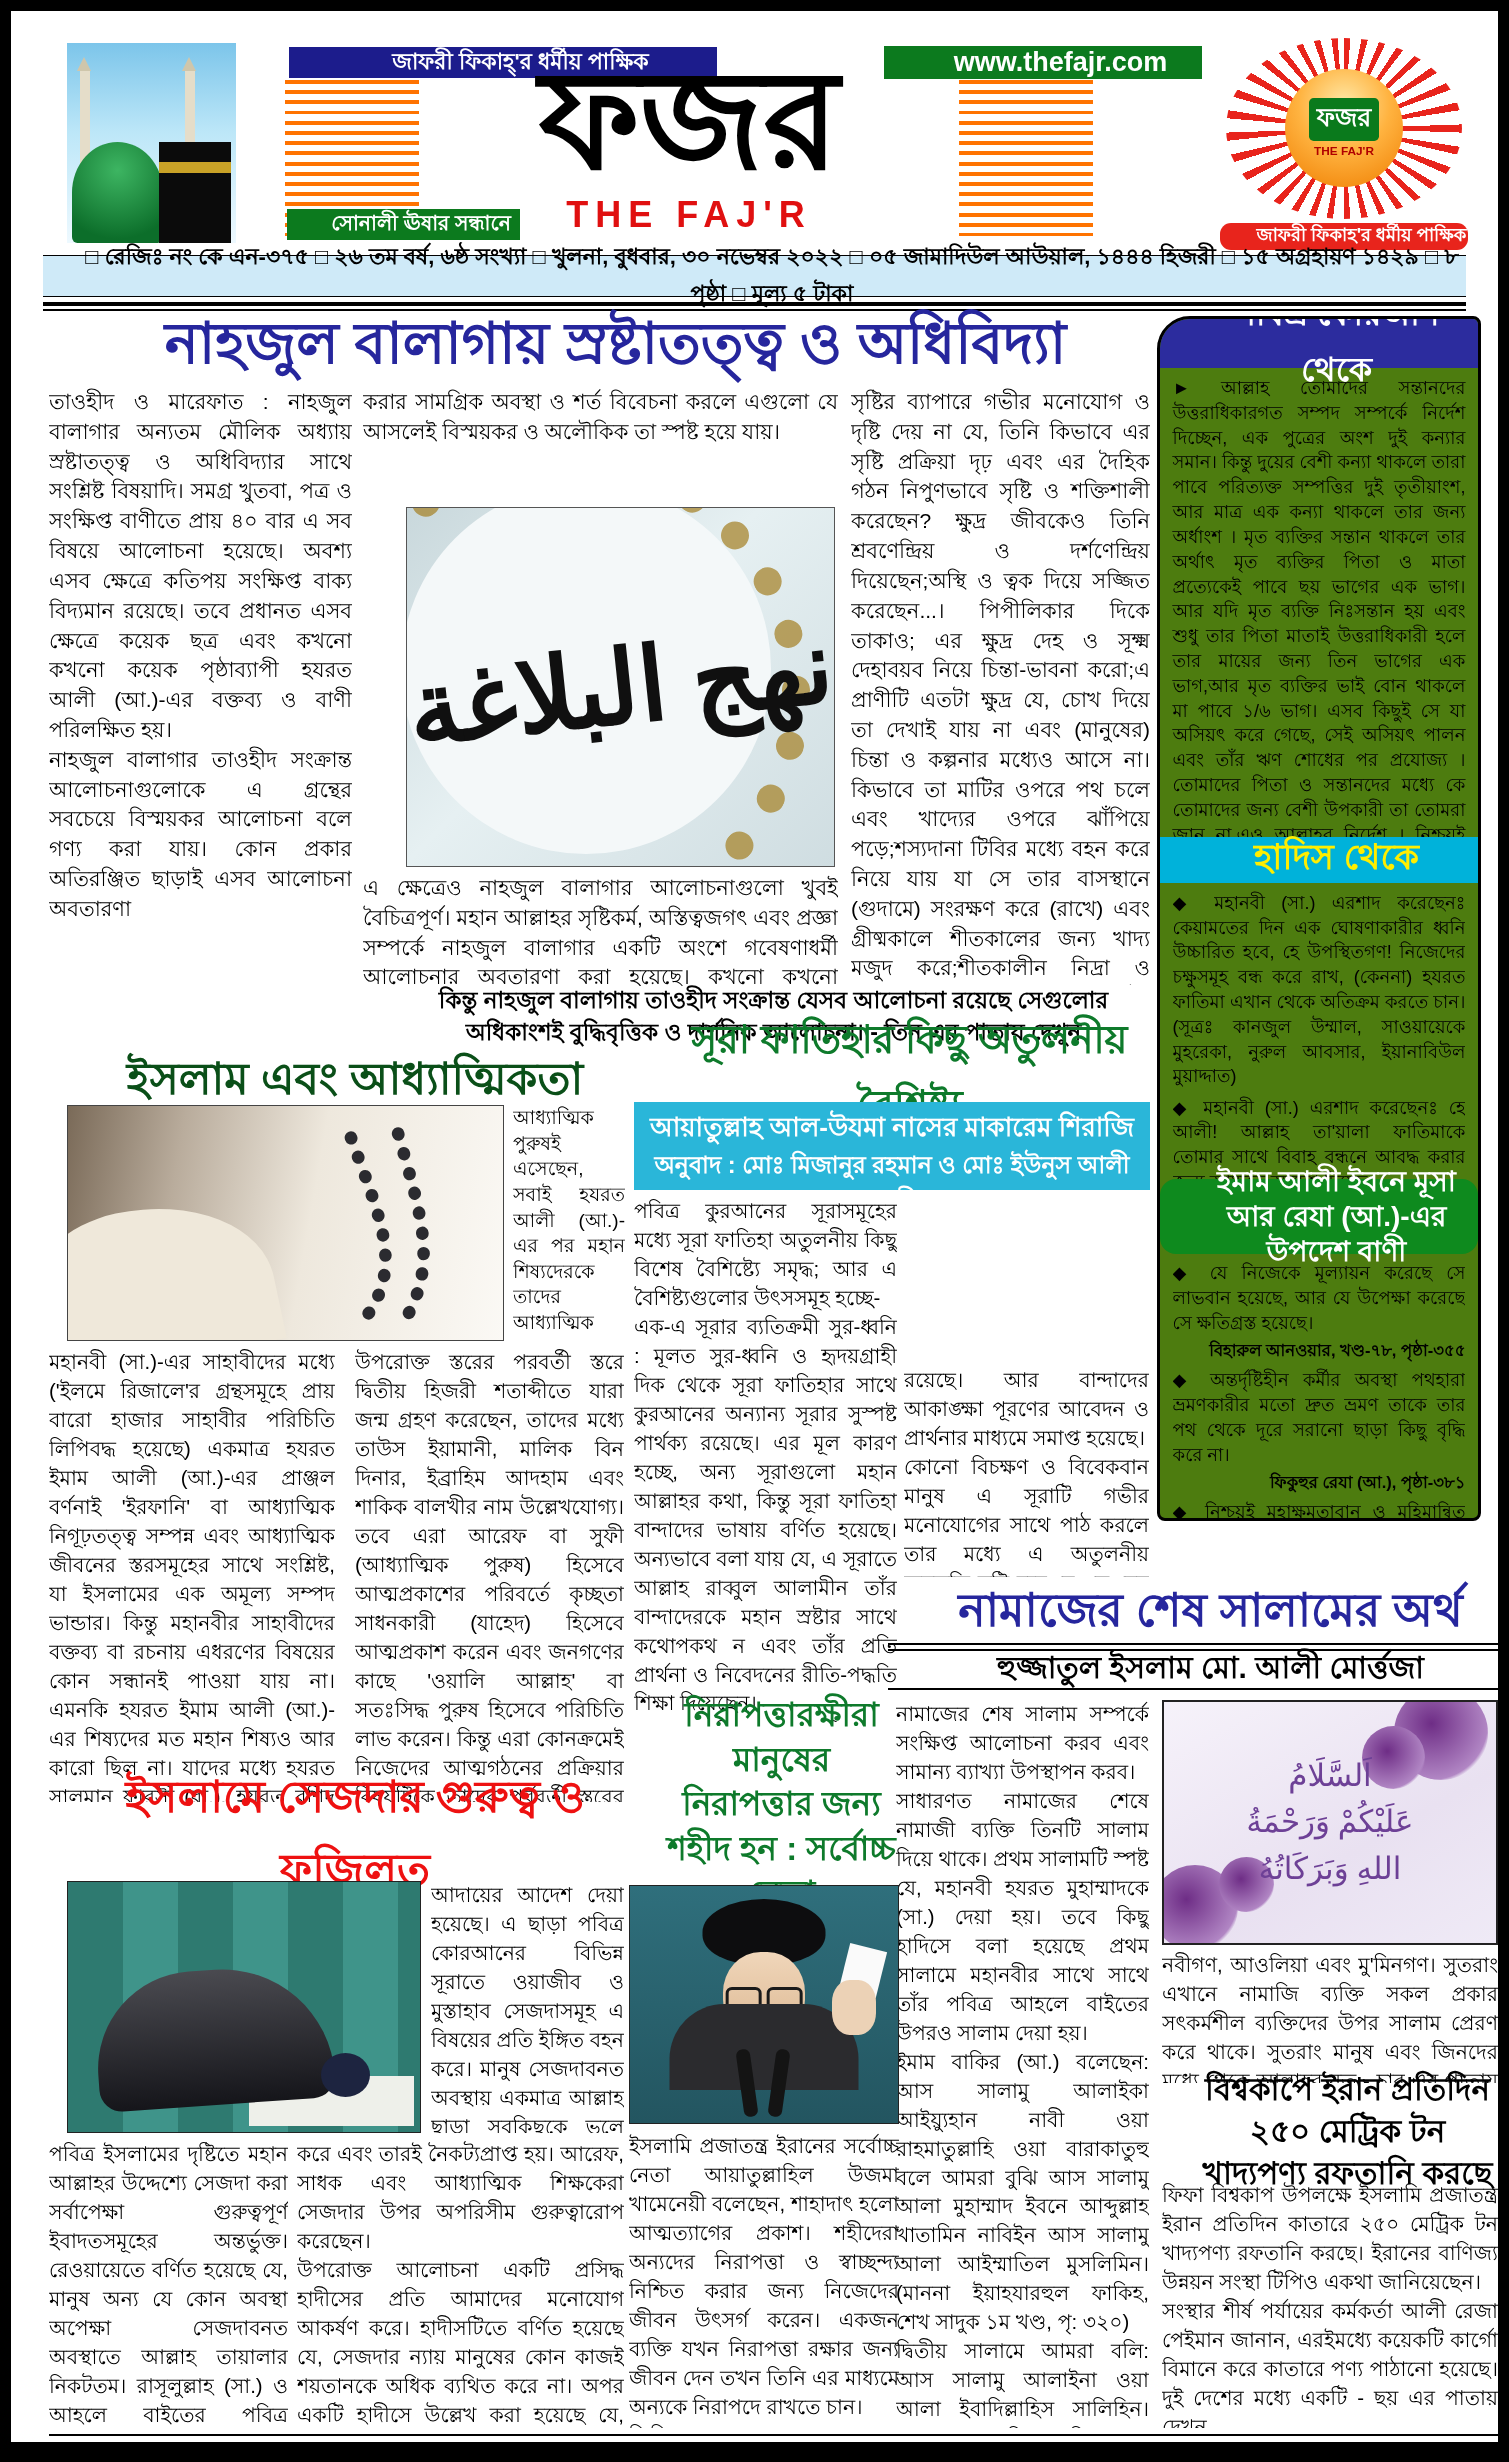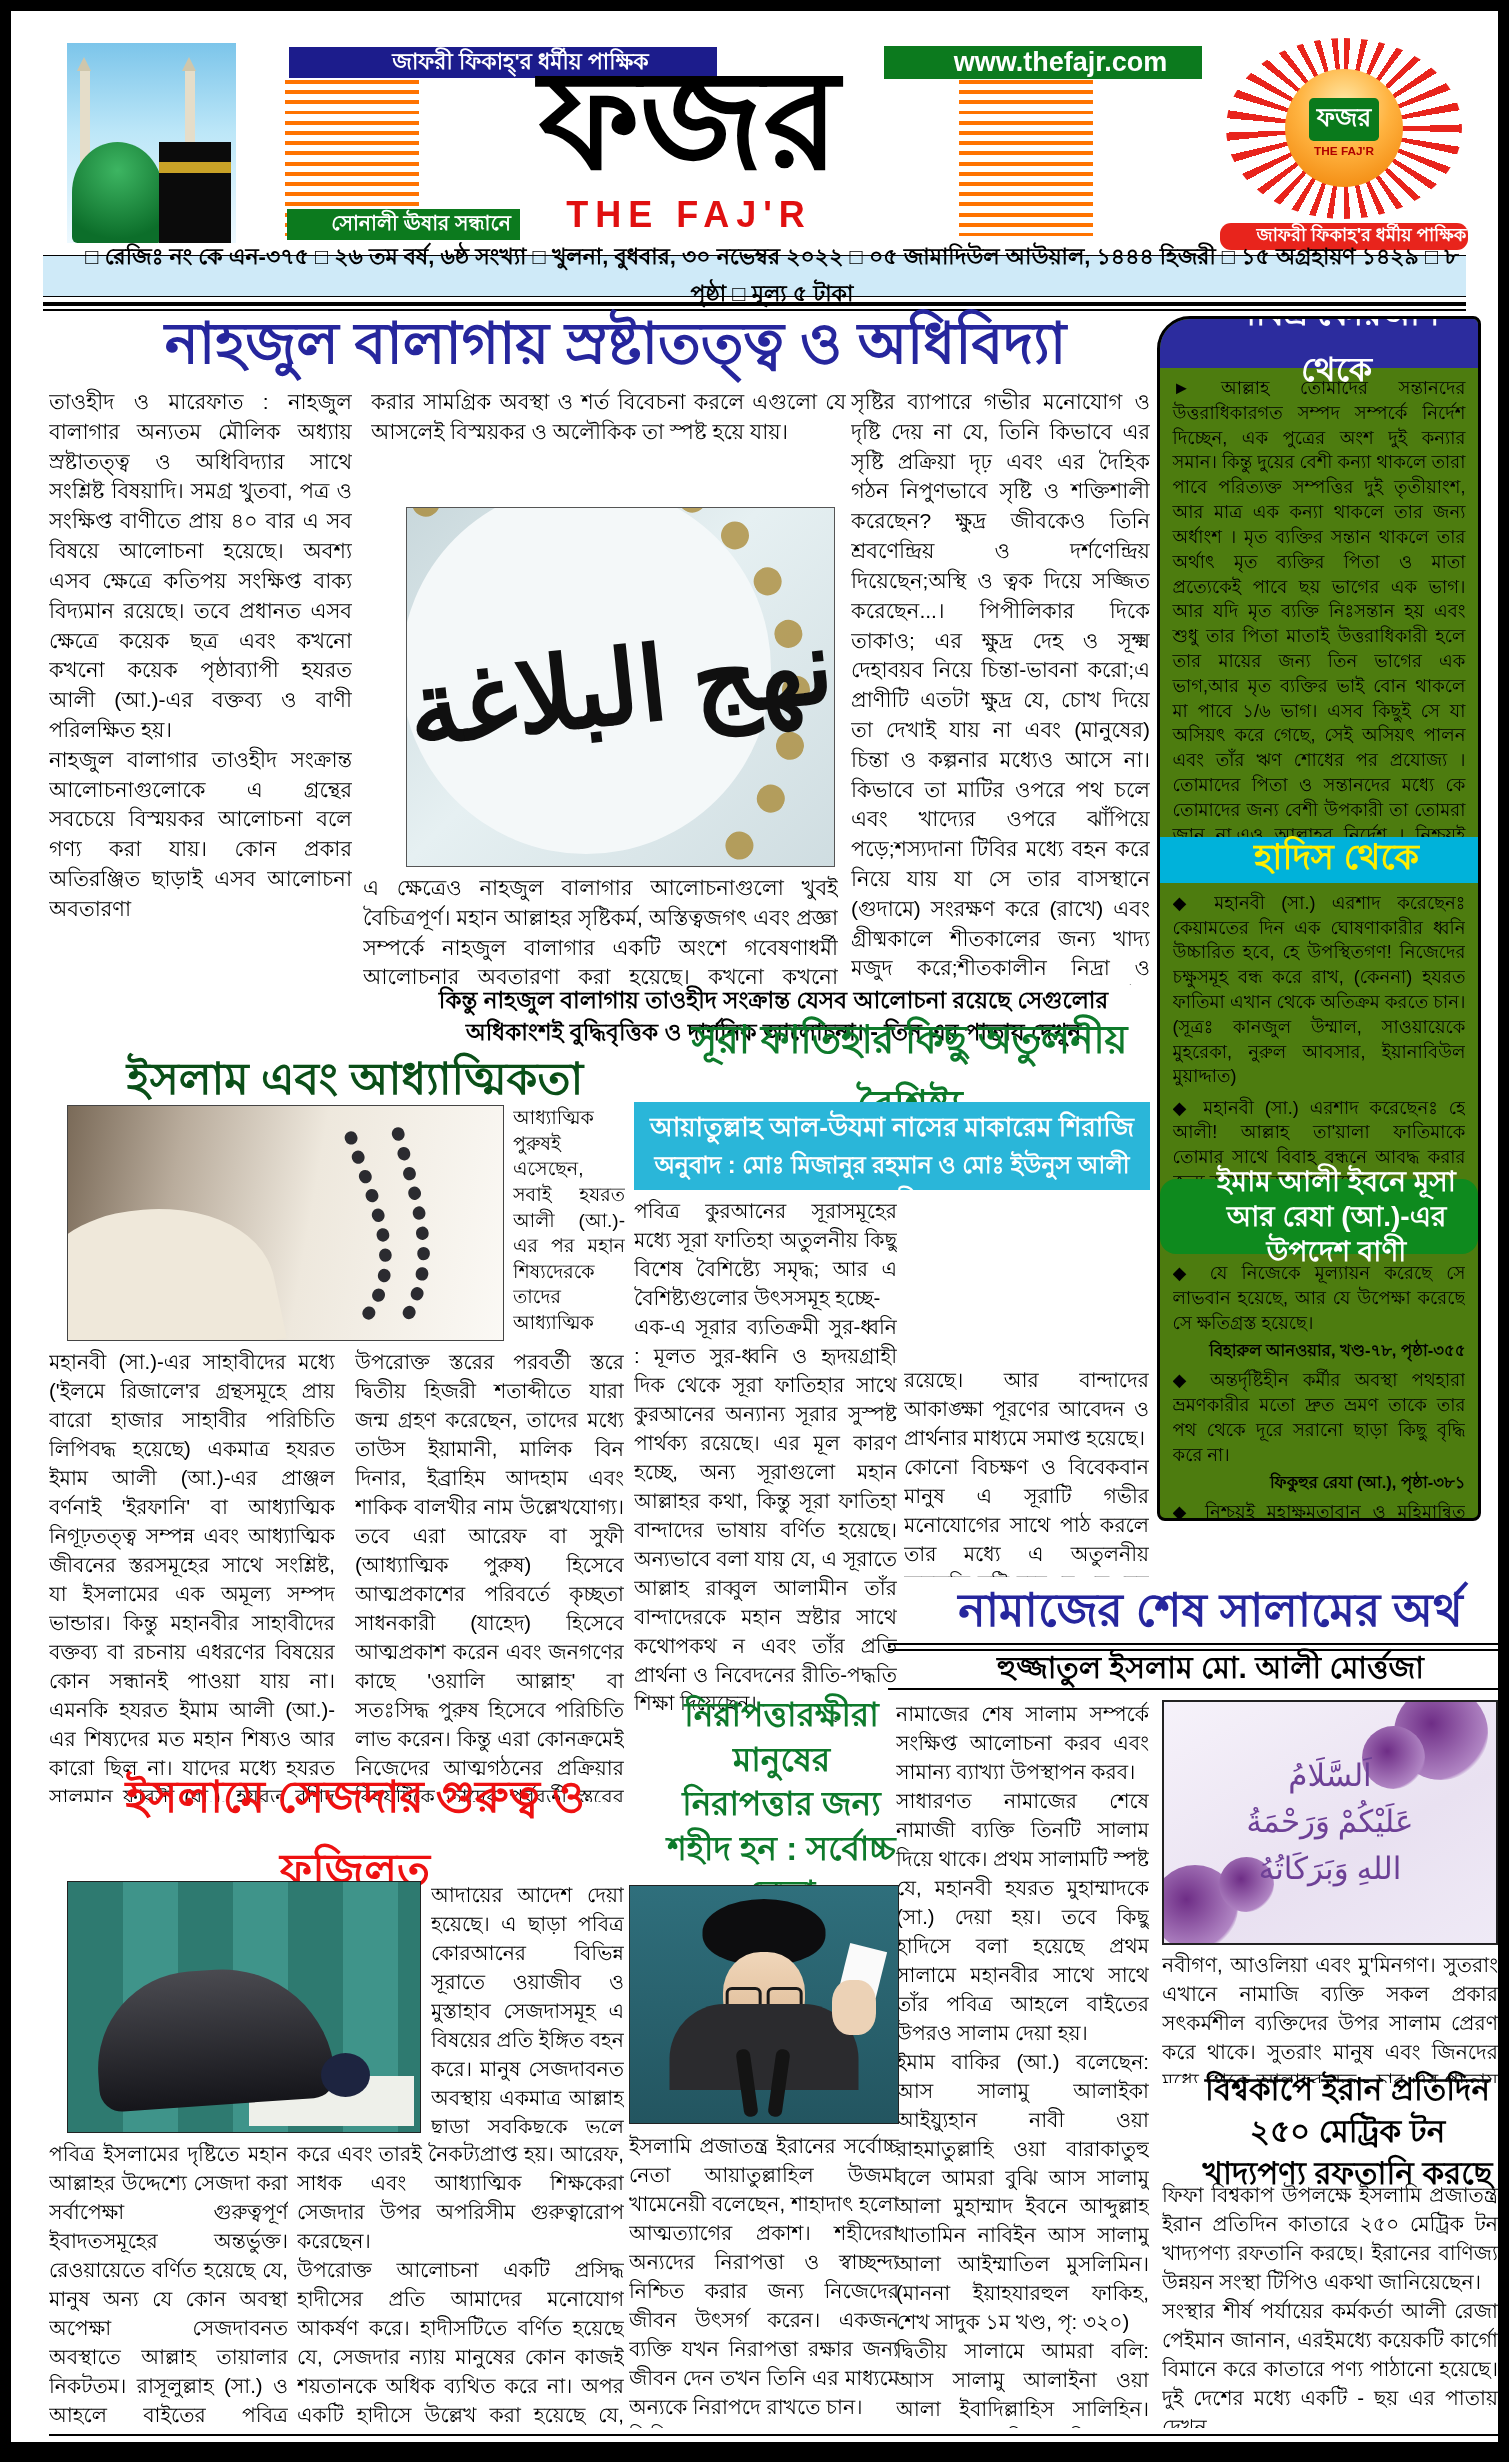--- a/index.html
+++ b/index.html
@@ -131,21 +131,21 @@
   </div>
   <div class="b center sun-caption" style="left:1220px;top:223px;width:248px;height:27px;">জাফরী ফিকাহ'র ধর্মীয় পাক্ষিক</div>
 
   <div class="b center infobar" style="left:43px;top:255px;width:1423px;height:42px;">□ রেজিঃ নং কে এন-৩৭৫ □ ২৬ তম বর্ষ, ৬ষ্ঠ সংখ্যা □ খুলনা, বুধবার, ৩০ নভেম্বর ২০২২ □ ০৫ জামাদিউল আউয়াল, ১৪৪৪ হিজরী □ ১৫ অগ্রহায়ণ ১৪২৯ □ ৮ পৃষ্ঠা □ মূল্য ৫ টাকা</div>
   <div class="b rule" style="left:43px;top:302px;width:1423px;height:3.9px;"></div>
   <div class="b rule" style="left:43px;top:309px;width:1423px;height:1.6px;"></div>
 
   <div class="b center h-lead" style="left:47px;top:314px;width:1102px;height:66px;">নাহজুল বালাগায় স্রষ্টাতত্ত্ব ও অধিবিদ্যা</div>
   <div class="b txt body27" style="left:49px;top:387px;width:303px;height:656px;">তাওহীদ ও মারেফাত : নাহজুল বালাগার অন্যতম মৌলিক অধ্যায় স্রষ্টাতত্ত্ব ও অধিবিদ্যার সাথে সংশ্লিষ্ট বিষয়াদি। সমগ্র খুতবা, পত্র ও সংক্ষিপ্ত বাণীতে প্রায় ৪০ বার এ সব বিষয়ে আলোচনা হয়েছে। অবশ্য এসব ক্ষেত্রে কতিপয় সংক্ষিপ্ত বাক্য বিদ্যমান রয়েছে। তবে প্রধানত এসব ক্ষেত্রে কয়েক ছত্র এবং কখনো কখনো কয়েক পৃষ্ঠাব্যাপী হযরত আলী (আ.)-এর বক্তব্য ও বাণী পরিলক্ষিত হয়।
 নাহজুল বালাগার তাওহীদ সংক্রান্ত আলোচনাগুলোকে এ গ্রন্থের সবচেয়ে বিস্ময়কর আলোচনা বলে গণ্য করা যায়। কোন প্রকার অতিরঞ্জিত ছাড়াই এসব আলোচনা অবতারণা</div>
-  <div class="b txt body27" style="left:363px;top:387px;width:475px;height:116px;margin-left:8px;">করার সামগ্রিক অবস্থা ও শর্ত বিবেচনা করলে এগুলো যে আসলেই বিস্ময়কর ও অলৌকিক তা স্পষ্ট হয়ে যায়।</div>
+  <div class="b txt body27" style="left:363px;top:387px;width:475px;height:116px;">করার সামগ্রিক অবস্থা ও শর্ত বিবেচনা করলে এগুলো যে আসলেই বিস্ময়কর ও অলৌকিক তা স্পষ্ট হয়ে যায়।</div>
 
   <div class="b img nahj" style="left:406px;top:507px;width:429px;height:360px;">
     <div class="ring"></div>
     <div class="disc"></div>
     <div class="cal">نهج البلاغة</div>
   </div>
 
   <div class="b txt body27" style="left:363px;top:873px;width:475px;height:113px;">এ ক্ষেত্রেও নাহজুল বালাগার আলোচনাগুলো খুবই বৈচিত্রপূর্ণ। মহান আল্লাহর সৃষ্টিকর্ম, অস্তিত্বজগৎ এবং প্রজ্ঞা সম্পর্কে নাহজুল বালাগার একটি অংশে গবেষণাধর্মী আলোচনার অবতারণা করা হয়েছে। কখনো কখনো নভোমন্ডল ও পৃথিবীর সার্বিক ব্যবস্থা সম্পর্কে এ অংশে আলোচনা করা হয়েছে। আবার কখনো কখনো বাদুড়, ময়ূর অথবা পিপীলিকার মতো নির্দিষ্ট কোন প্রাণীও আলোচনার বিষয়বস্তু হয়েছে। মহান আল্লাহর সৃষ্টিকর্মের নিদর্শনস্বরূপ অর্থাৎ প্রাণী ও অস্তিত্বময় সত্তাসমূহের সৃষ্টি প্রক্রিয়ায় সুষ্ঠু ঐশী পরিকল্পনা এবং লক্ষ্য ও উদ্দেশ্যের প্রতি ঐশী দৃষ্টি ও মনোযোগের ভূমিকা ও প্রভাব সম্পর্কেও আলোচনা হয়েছে। আমরা এখানে উদাহরণস্বরূপ পিপীলিকা সংক্রান্ত হযরত আলী (আ.)-এর বাণীর অনুবাদ এখানে পেশ করব। ১১৭ নং খুতবায় বর্ণিত হয়েছে : "তারা কি তার ক্ষুদ্র একটি</div>
   <div class="b txt body27" style="left:851px;top:387px;width:299px;height:598px;">সৃষ্টির ব্যাপারে গভীর মনোযোগ ও দৃষ্টি দেয় না যে, তিনি কিভাবে এর সৃষ্টি প্রক্রিয়া দৃঢ় এবং এর দৈহিক গঠন নিপুণভাবে সৃষ্টি ও শক্তিশালী করেছেন? ক্ষুদ্র জীবকেও তিনি শ্রবণেন্দ্রিয় ও দর্শণেন্দ্রিয় দিয়েছেন;অস্থি ও ত্বক দিয়ে সজ্জিত করেছেন...। পিপীলিকার দিকে তাকাও; এর ক্ষুদ্র দেহ ও সূক্ষ্ম দেহাবয়ব নিয়ে চিন্তা-ভাবনা করো;এ প্রাণীটি এতটা ক্ষুদ্র যে, চোখ দিয়ে তা দেখাই যায় না এবং (মানুষের) চিন্তা ও কল্পনার মধ্যেও আসে না। কিভাবে তা মাটির ওপরে পথ চলে এবং খাদ্যের ওপরে ঝাঁপিয়ে পড়ে;শস্যদানা টিবির মধ্যে বহন করে নিয়ে যায় যা সে তার বাসস্থানে (গুদামে) সংরক্ষণ করে (রাখে) এবং গ্রীষ্মকালে শীতকালের জন্য খাদ্য মজুদ করে;শীতকালীন নিদ্রা ও অবসরকালে গমনের সময়, (ভূ-পৃষ্ঠের ওপর) বের হয়ে আসার সময়কালটাও সে পূর্ব হতে নির্ধারণ করে নেয়। এ প্রাণীটির জীবিকারও নিশ্চয়তা দেয়া হয়েছে এবং তার দৈহিক গঠনানুসারে যথাযথ জীবিকা দেয়া হয়েছে। দয়ালু মহান আল্লাহ এ ক্ষুদ্র জীবটির ব্যাপারে মোটেও অমনোযোগী নন এবং তাকে (জীবন ধারণের অপরিহার্য উপাদান ও সামগ্রী থেকে) বঞ্চিত করেননি, এমনকি যদিও তা (পিপীলিকা) শুষ্ক ও কঠিন শিলার নিচেও থাকে। আর তুমি যদি এ ক্ষুদ্র জীবটির খাদ্য গ্রহণ ও নির্গমন পথের ব্যাপারে, এর উদরস্থ অন্ত্রভাগে যা কিছু আছে এগুলোর গঠন এবং এর মস্তক চোখ ও শ্রবণেন্দ্রিয়ের ব্যাপারে চিন্তা করো তাহলে তুমি বিস্মিত না হয়ে পারবেই না।</div>
   <div class="b center cont" style="left:363px;top:989px;width:786px;height:55px;">কিন্তু নাহজুল বালাগায় তাওহীদ সংক্রান্ত যেসব আলোচনা রয়েছে সেগুলোর অধিকাংশই বুদ্ধিবৃত্তিক ও দার্শনিক আলোচনা। - তিন এর পাতায় দেখুন</div>

